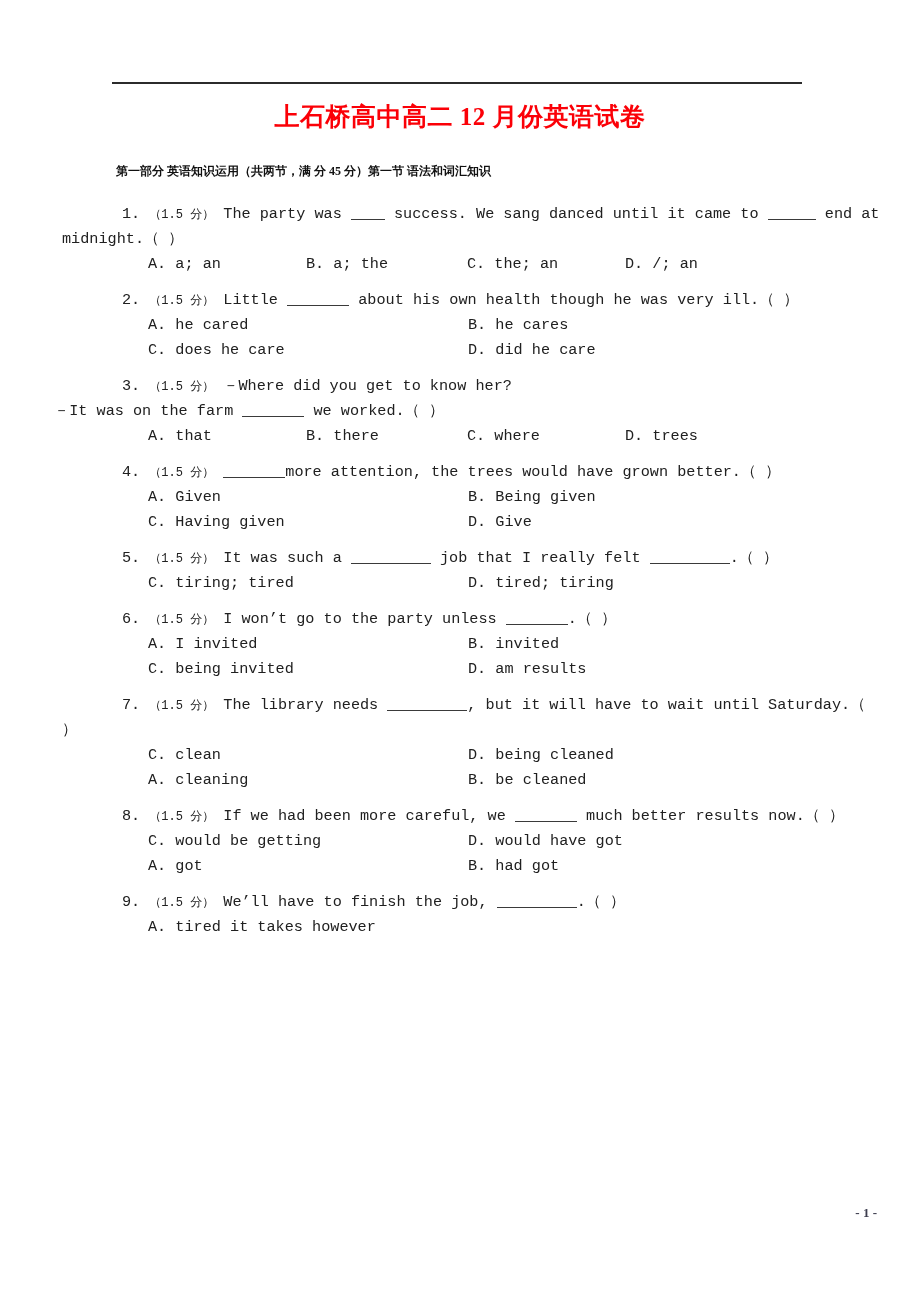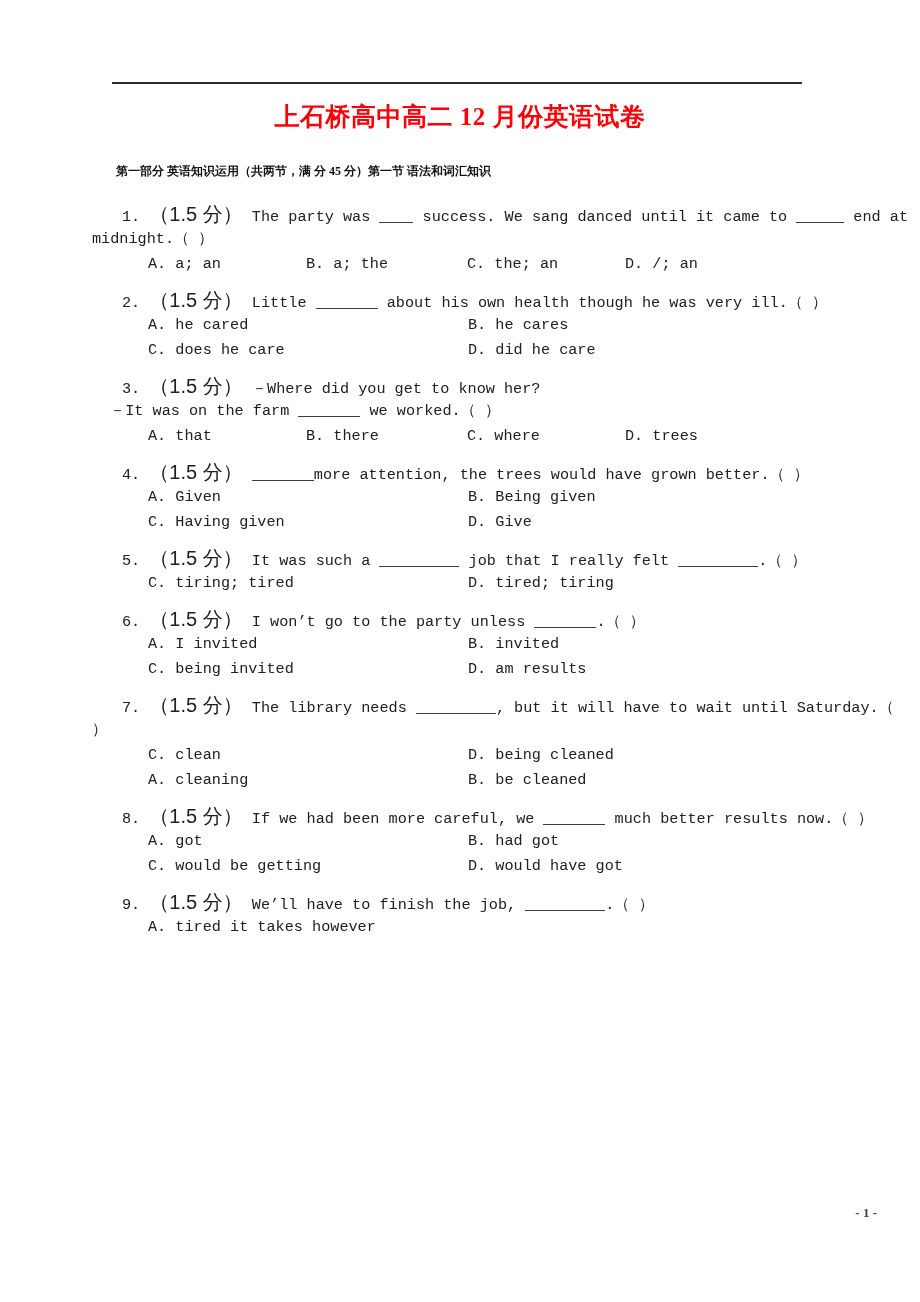--- a/index.html
+++ b/index.html
@@ -68,28 +68,28 @@
   }
   .qline {
     font-size: 15.2px;
     line-height: 25px;
     white-space: nowrap;
     color: #202020;
     height: 25px;
     padding-left: 122px;
   }
   .qline.cont {
-    padding-left: 92px;
+    padding-left: 62px;
   }
   .qline.dash {
-    padding-left: 110px;
+    padding-left: 54px;
   }
   .qstem .cn {
-    font-family: Liberation Sans, sans-serif;
-    font-size: 20px;
+    font-family: Liberation Mono, monospace;
+    font-size: 12px;
   }
   .blank {
     display: inline-block;
     border-bottom: 1px solid #3a3a3a;
     height: 14px;
     vertical-align: -2px;
   }
   .b-sm { width: 34px; }
   .b-md { width: 48px; }
   .b-lg { width: 62px; }
@@ -215,27 +215,27 @@
         </div>
         <div class="opts cols2">
           <span class="opt o0">A. cleaning</span>
           <span class="opt o1">B. be cleaned</span>
         </div>
       </div>
       <div class="spacer-row"></div>
       <div class="qblock">
         <div class="qline qstem"><span>8. </span><span class="cn">（1.5 分）</span> <span>If we had been more careful, we <span class="blank b-lg"></span> much better results now.（    ）</span></div>
         <div class="opts cols2">
+          <span class="opt o0">C. would be getting</span>
+          <span class="opt o1">D. would have got</span>
+        </div>
+        <div class="opts cols2">
           <span class="opt o0">A. got</span>
           <span class="opt o1">B. had got</span>
         </div>
-        <div class="opts cols2">
-          <span class="opt o0">C. would be getting</span>
-          <span class="opt o1">D. would have got</span>
-        </div>
       </div>
       <div class="spacer-row"></div>
       <div class="qblock">
         <div class="qline qstem"><span>9. </span><span class="cn">（1.5 分）</span> <span>We’ll have to finish the job, <span class="blank b-xl"></span>.（    ）</span></div>
         <div class="opts cols2">
           <span class="opt o0">A. tired it takes however</span>
         </div>
       </div>
     </div>
 

